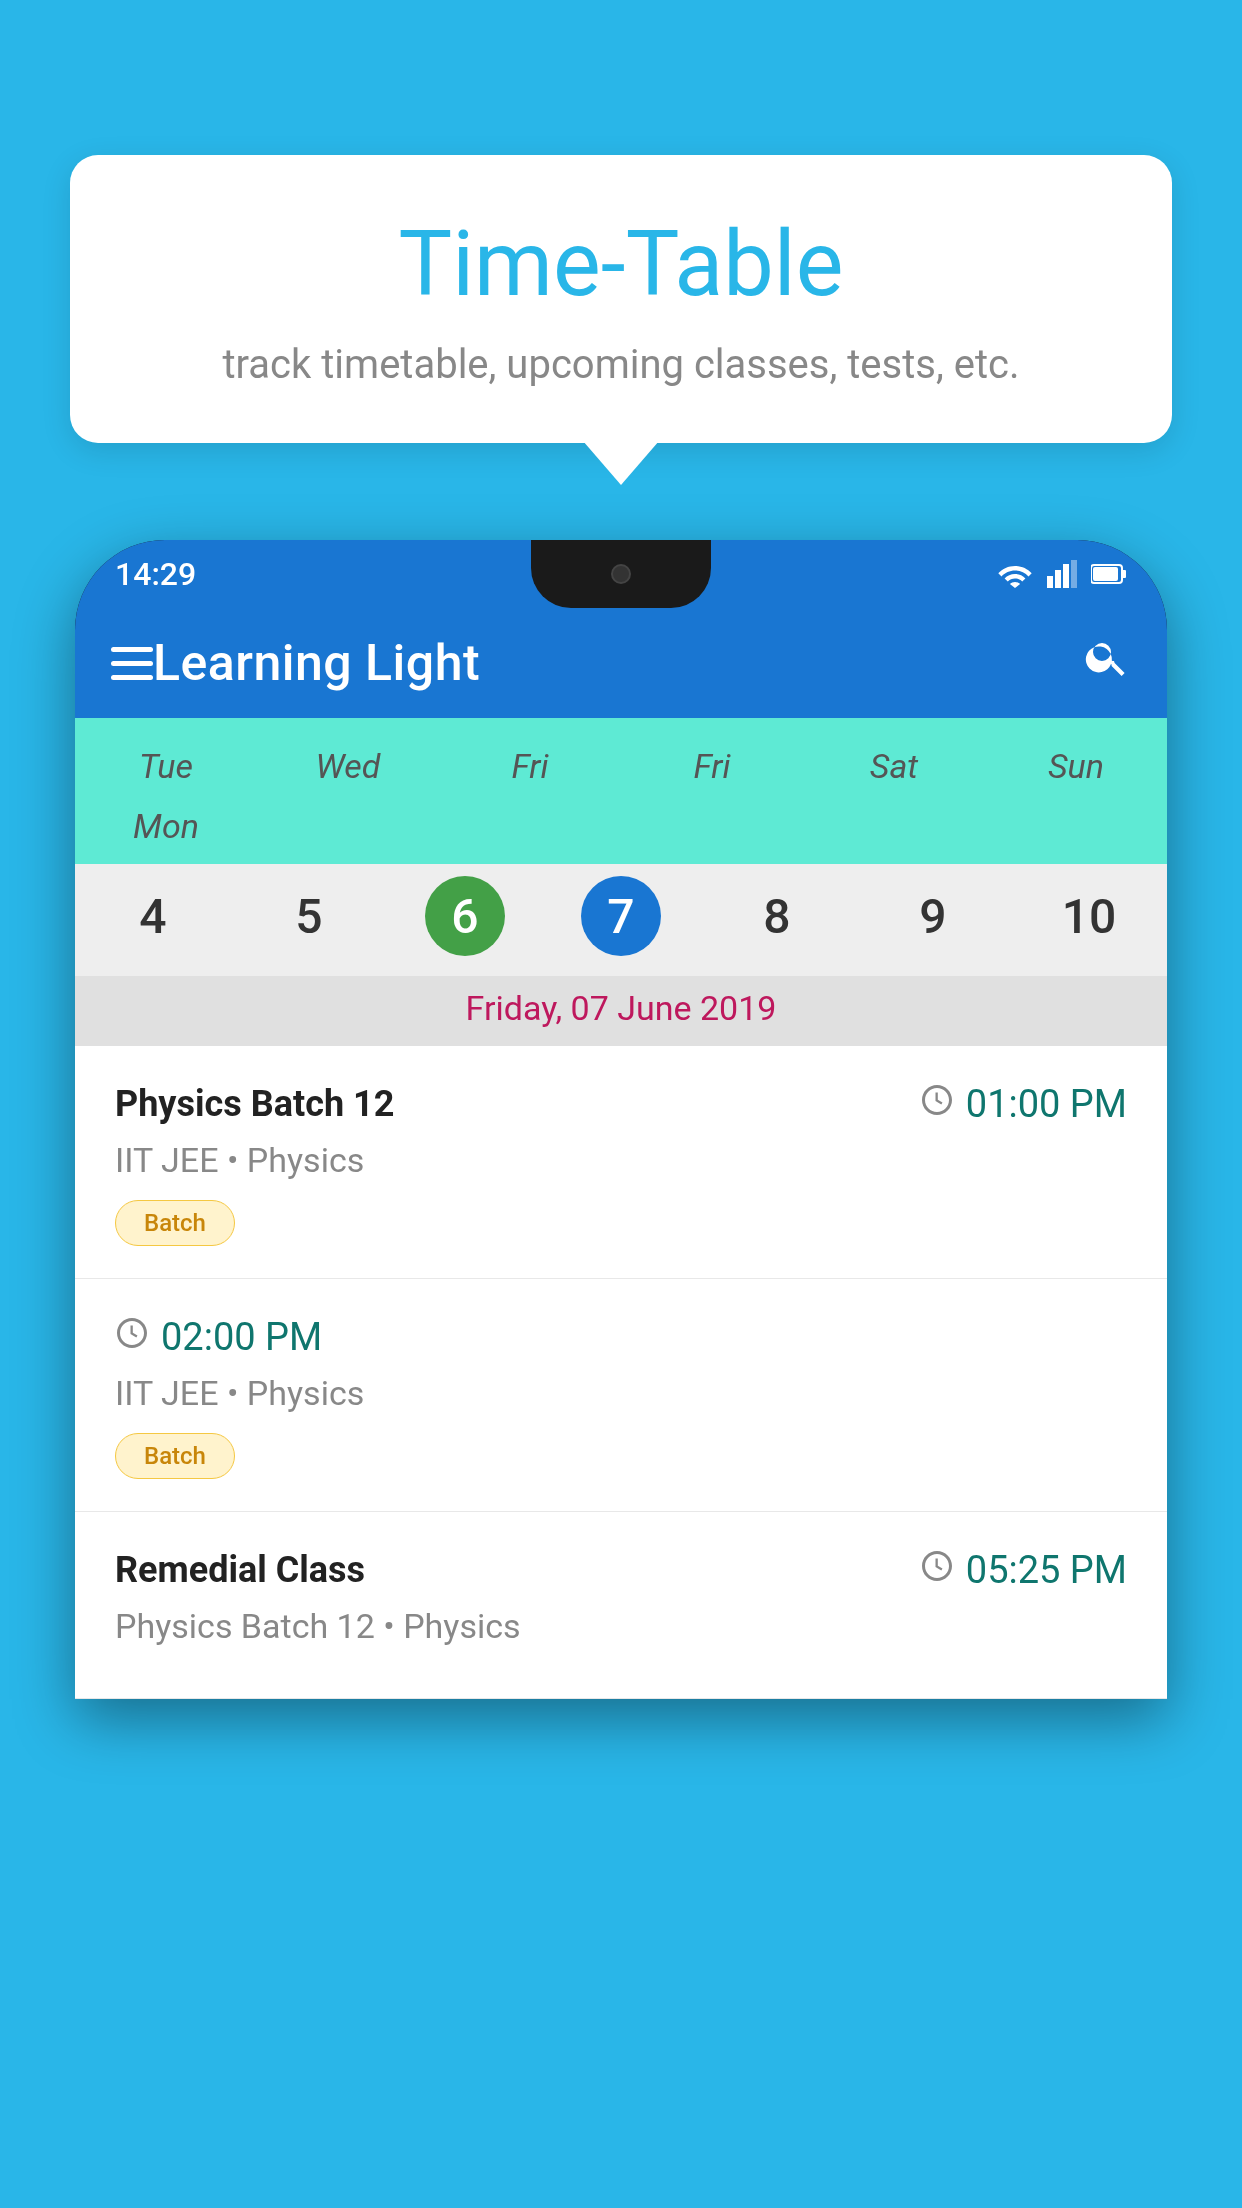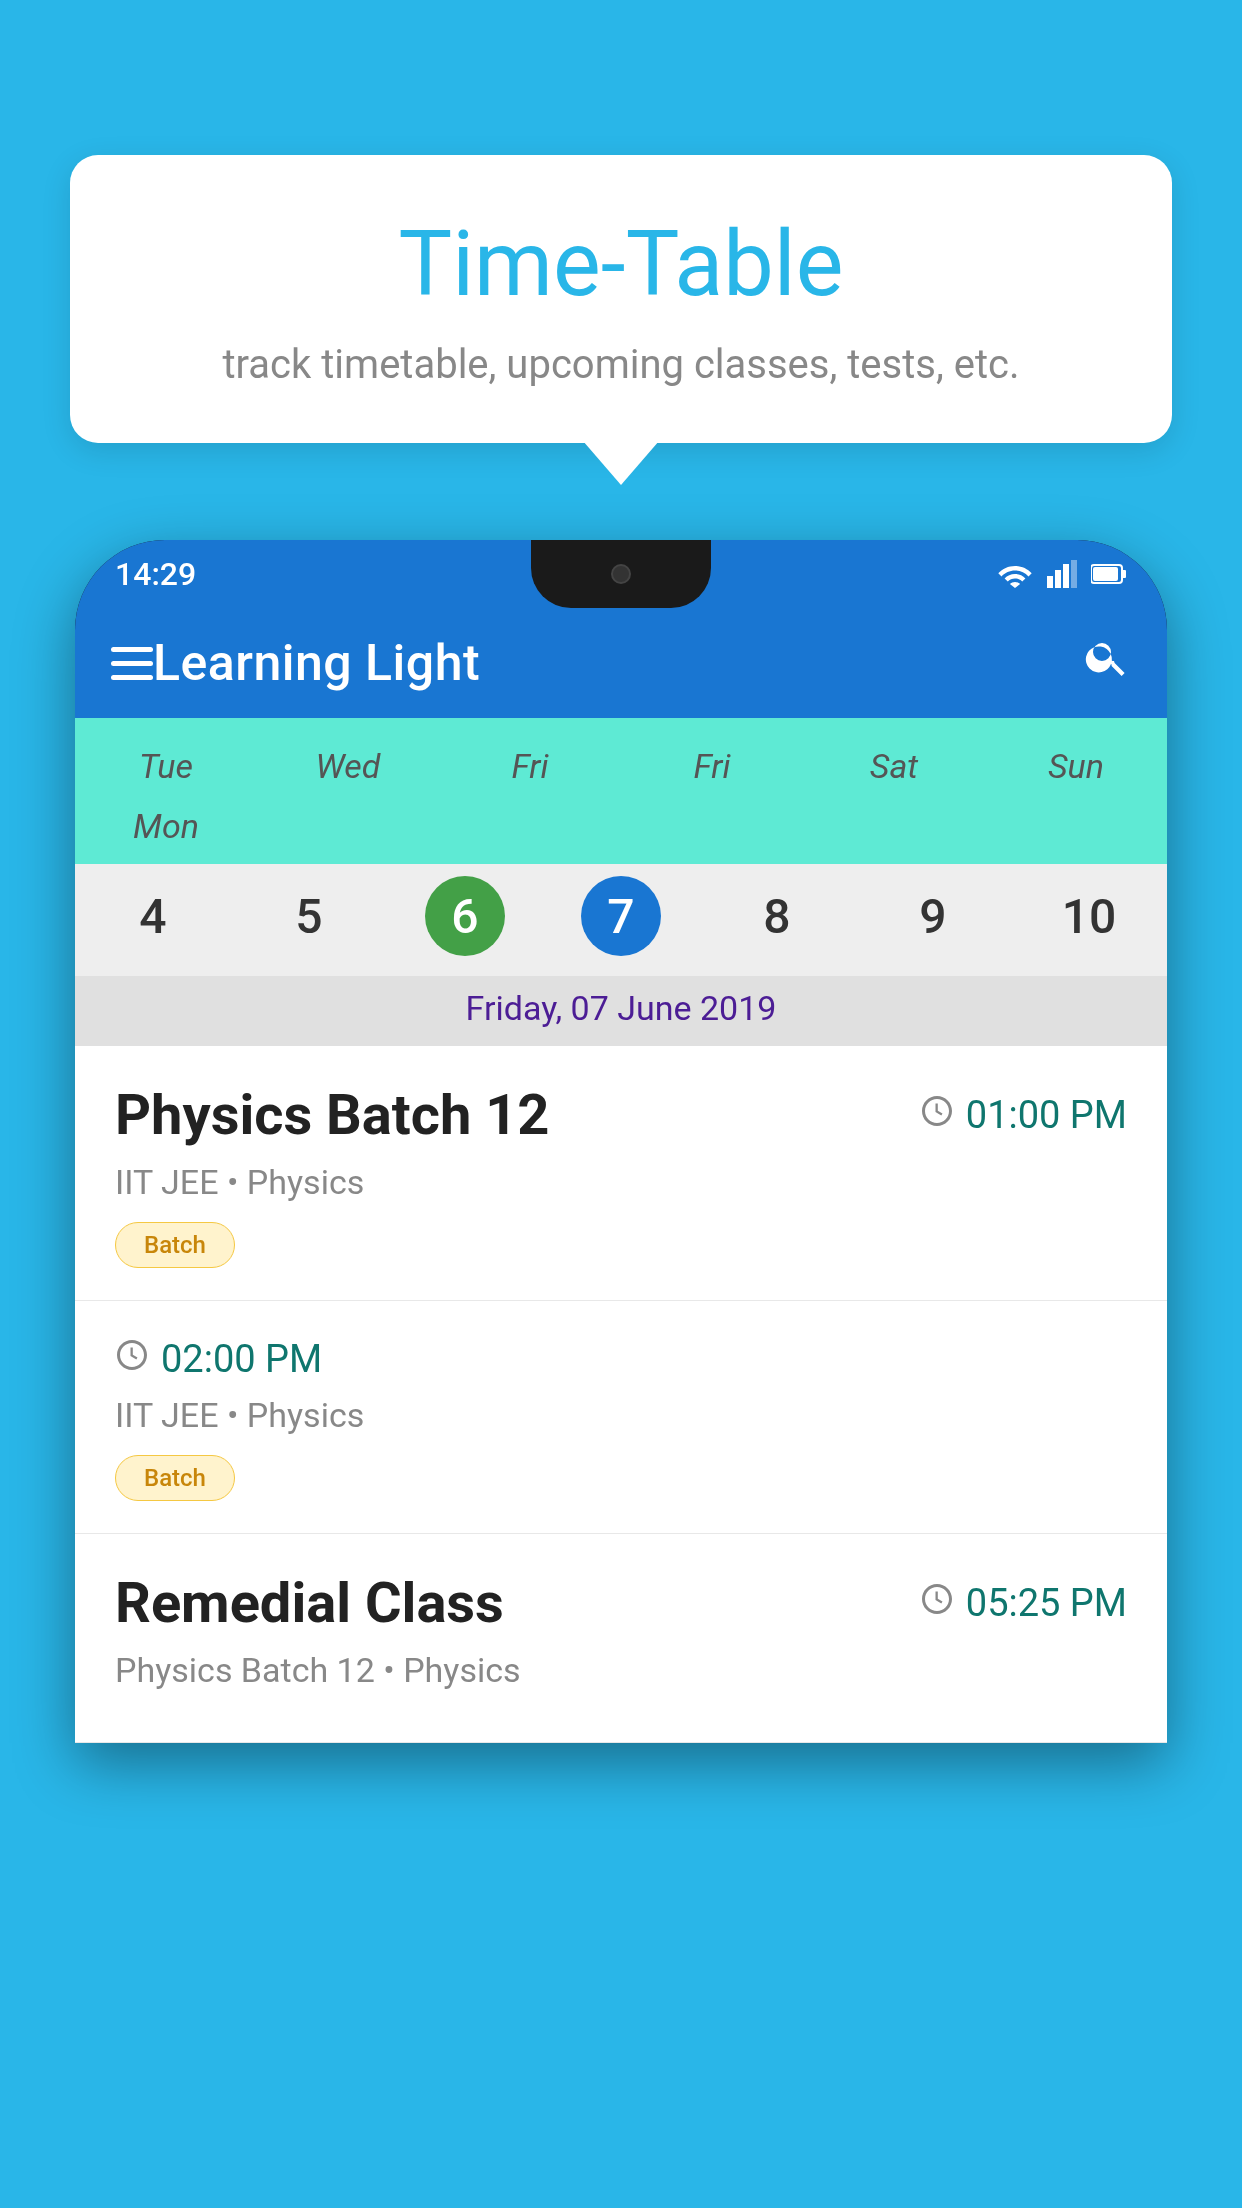--- a/index.html
+++ b/index.html
@@ -213,21 +213,21 @@
     }
 
     .date-num.selected {
       background: #1976D2;
       color: white;
     }
 
     .selected-date-label {
       text-align: center;
       font-size: 34px;
-      color: #4c1d95;
+      color: #be185d;
       padding: 12px 0 18px;
       background: #e0e0e0;
     }
 
     
     .schedule-list {
       background: white;
     }
 
     .schedule-item {
@@ -237,21 +237,21 @@
     }
 
     .schedule-item-header {
       display: flex;
       align-items: center;
       justify-content: space-between;
       margin-bottom: 14px;
     }
 
     .schedule-title {
-      font-size: 56px;
+      font-size: 36px;
       font-weight: 700;
       color: #222;
     }
 
     .schedule-time {
       display: flex;
       align-items: center;
       gap: 12px;
       color: #0f766e;
       font-size: 38px;

